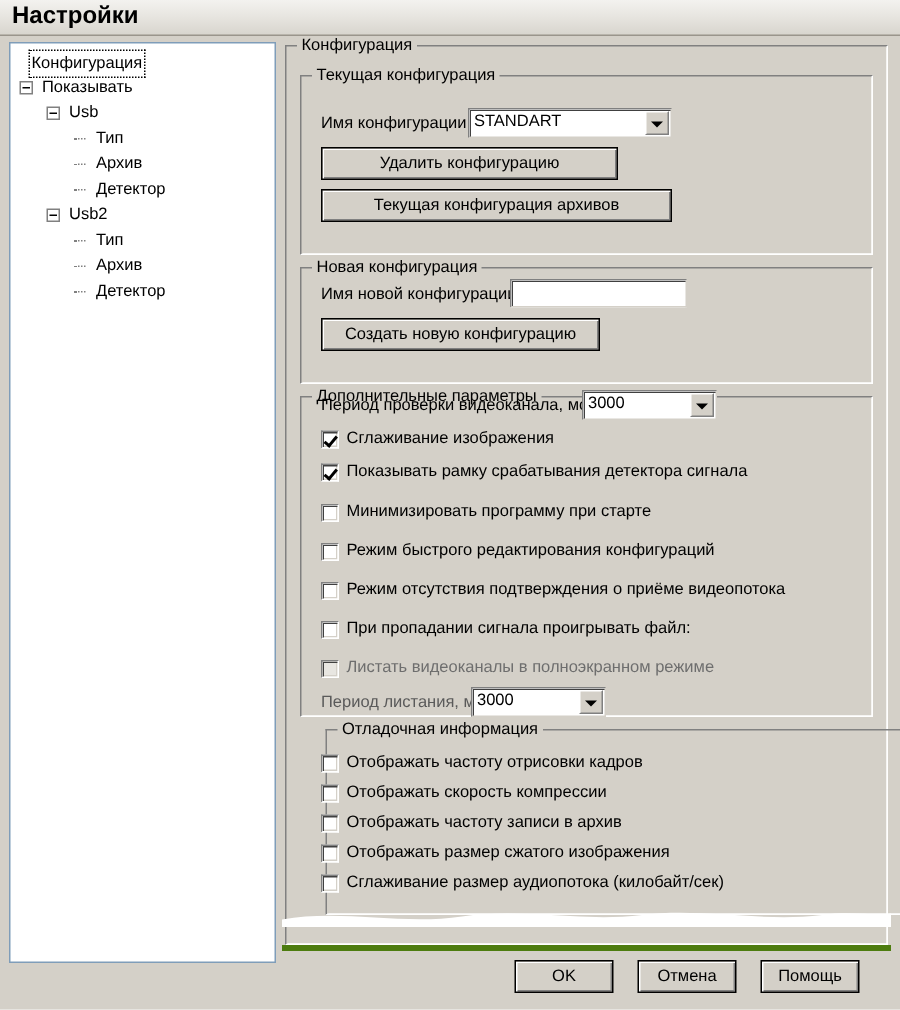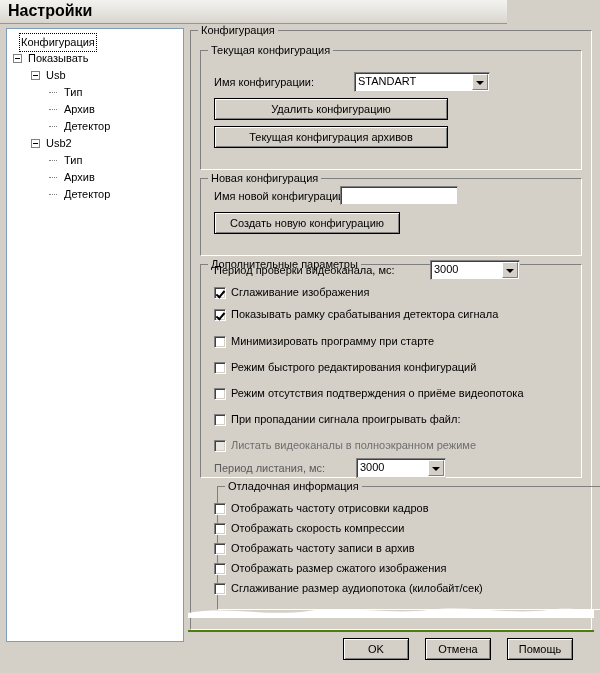--- a/index.html
+++ b/index.html
@@ -20,21 +20,21 @@
     width: 600px;
     height: 673px;
     background: #d4d0c8;
     box-sizing: border-box;
   }
 
   
   .titlebar {
     position: absolute;
     left: 0; top: 0;
-    width: 507px;
+    width: 600px;
     height: 24px;
     background: linear-gradient(to bottom, #f3f2ef 0%, #e8e6e1 45%, #d8d5ce 100%);
     border-bottom: 1px solid #9a958c;
     box-sizing: border-box;
   }
   .title-text {
     position: absolute;
     left: 8px;
     top: 2px;
     font-size: 16px;
@@ -173,21 +173,20 @@
   .combo {
     position: absolute;
     background: #ffffff;
     border: 1px solid #808080;
     border-right-color: #d4d0c8;
     border-bottom-color: #d4d0c8;
     box-shadow: inset 1px 1px 0 #404040;
     box-sizing: border-box;
     font-size: 11px;
     color: #000;
-    margin-left: 42px;
   }
   .combo .val {
     position: absolute;
     left: 3px;
     top: 2px;
     white-space: nowrap;
     overflow: hidden;
   }
   .combo .arrowbox {
     position: absolute;
@@ -260,21 +259,21 @@
   }
 
   
   .bottom-strip {
     position: absolute;
     left: 188px;
     top: 630px;
     width: 406px;
     height: 37px;
     background: #d4d0c8;
-    border-top: 2px solid #4d7c0f;
+    border-top: 4px solid #4d7c0f;
     box-sizing: border-box;
   }
   .statusbar {
     position: absolute;
     left: 0;
     top: 667px;
     width: 600px;
     height: 6px;
     background: #d4d0c8;
   }
@@ -312,21 +311,21 @@
 
     <div class="groupbox" style="left:12px; top:22px; width:382px; height:120px;">
       <div class="inner"></div>
       <div class="grp-title">Текущая конфигурация</div>
     </div>
     <div class="lbl" style="left:26px; top:48px;">Имя конфигурации:</div>
     <div class="combo" style="left:124px; top:44px; width:136px; height:20px;">
       <div class="val">STANDART</div>
       <div class="arrowbox"></div>
     </div>
-    <button class="btn" style="left:26px; top:70px; width:234px; height:22px;">
+    <button class="btn" style="left:26px; top:70px; width:198px; height:22px;">
       <span>Удалить конфигурацию</span>
     </button>
     <button class="btn" style="left:26px; top:98px; width:234px; height:22px;">
       <span>Текущая конфигурация архивов</span>
     </button>
 
     <div class="groupbox" style="left:12px; top:150px; width:382px; height:78px;">
       <div class="inner"></div>
       <div class="grp-title">Новая конфигурация</div>
     </div>

